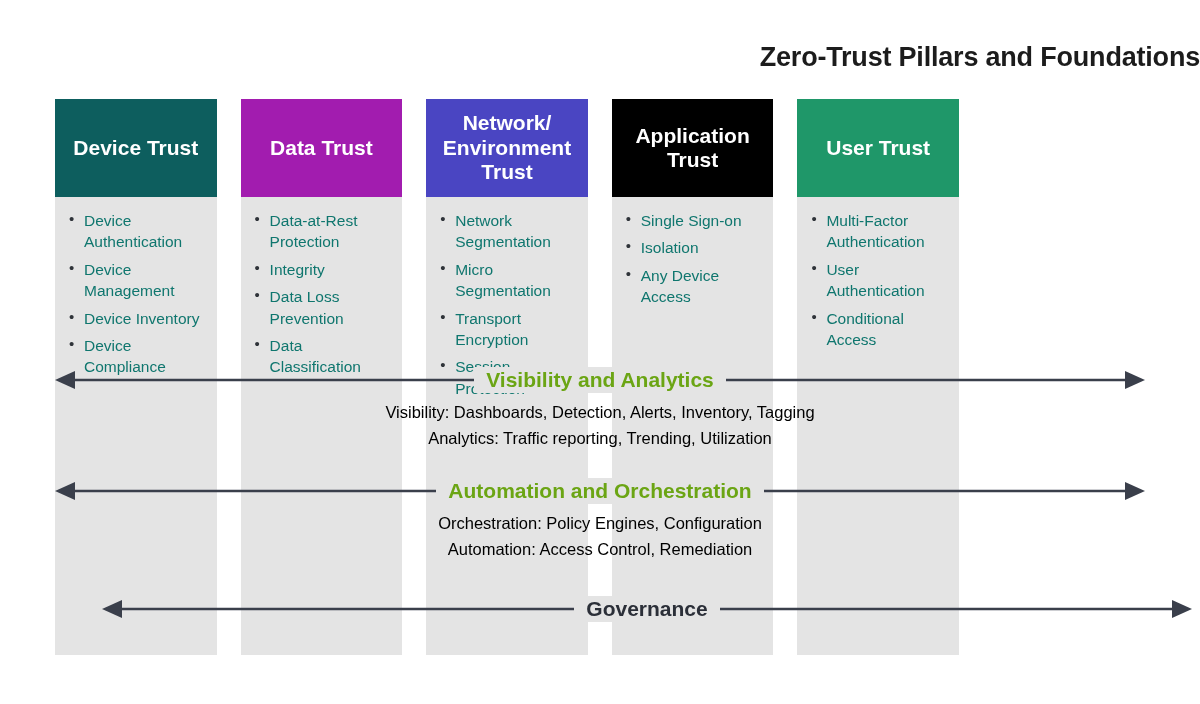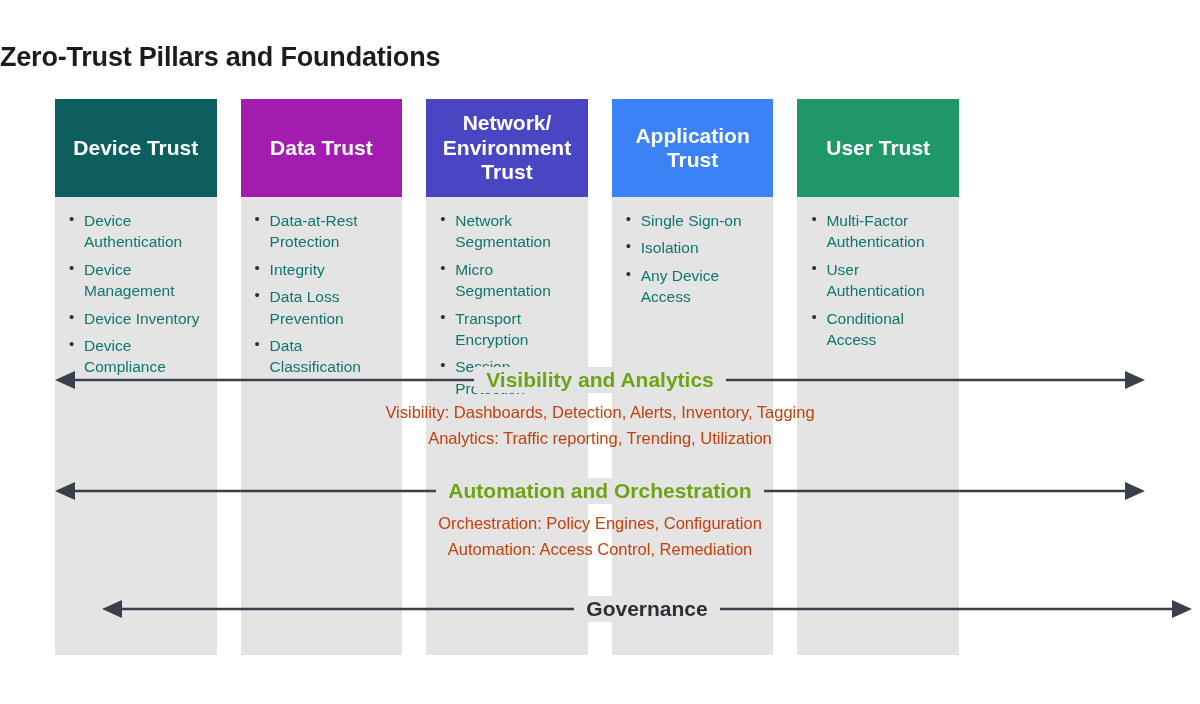--- a/index.html
+++ b/index.html
@@ -15,21 +15,21 @@
     overflow: hidden;
     position: relative;
   }
 
   
   #diagram-title {
     position: absolute;
     top: 42px;
     left: 0;
     width: 1200px;
-    text-align: left;
+    text-align: right;
     font-size: 27px;
     font-weight: bold;
     letter-spacing: -0.2px;
     color: #1c1c1c;
   }
 
   
   #pillar-grid {
     position: absolute;
     top: 99px;
@@ -124,21 +124,21 @@
     white-space: nowrap;
     background: transparent;
   }
   .band-title.green { color: #6ba514; }
   .band-title.dark  { color: #2b2f38; }
 
   .band-lines {
     text-align: center;
     font-size: 16.5px;
     line-height: 1.58;
-    color: #c2410c;
+    color: #000000;
     margin-top: 6px;
   }
   .band-lines div { white-space: nowrap; }
 </style>
 </head>
 <body>
 
 <div id="diagram-title">Zero-Trust Pillars and Foundations</div>
 
 <div id="pillar-grid">
@@ -167,21 +167,21 @@
     <div class="pillar-header" style="background: rgb(74, 69, 194);">Network/ Environment Trust</div>
     <ul class="pillar-bullets">
       <li>Network Segmentation</li>
       <li>Micro Segmentation</li>
       <li>Transport Encryption</li>
       <li>Session Protection</li>
     </ul>
   </div>
 
   <div class="pillar-column">
-    <div class="pillar-header" style="background: #3b82f6;">Application Trust</div>
+    <div class="pillar-header" style="background: #000000;">Application Trust</div>
     <ul class="pillar-bullets">
       <li>Single Sign-on</li>
       <li>Isolation</li>
       <li>Any Device Access</li>
     </ul>
   </div>
 
   <div class="pillar-column">
     <div class="pillar-header" style="background: rgb(31, 151, 105);">User Trust</div>
     <ul class="pillar-bullets">

